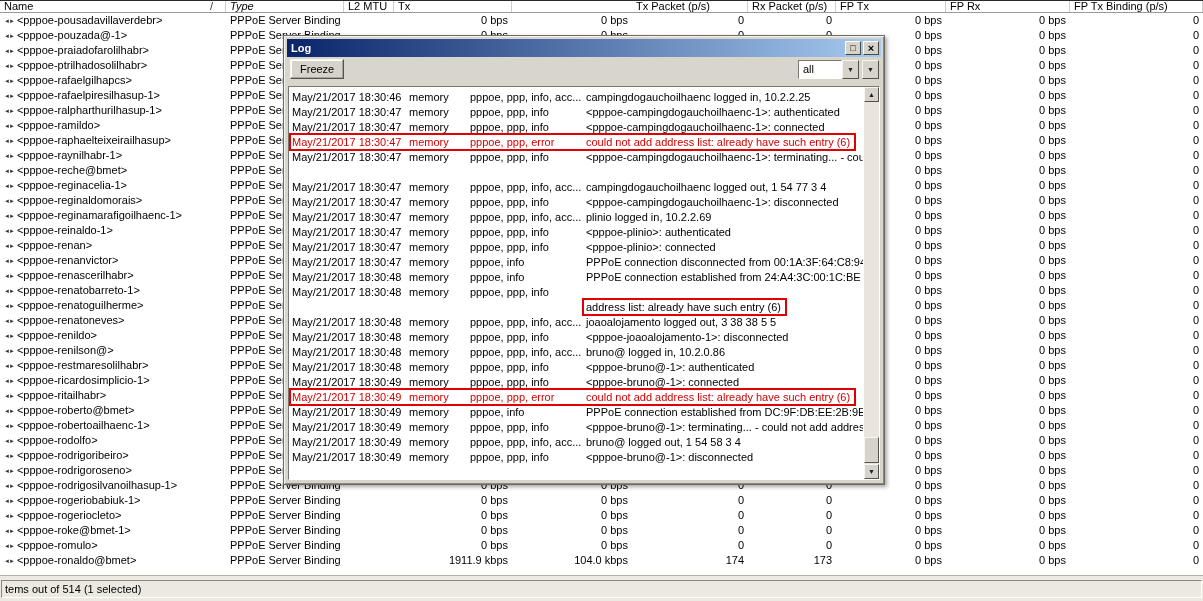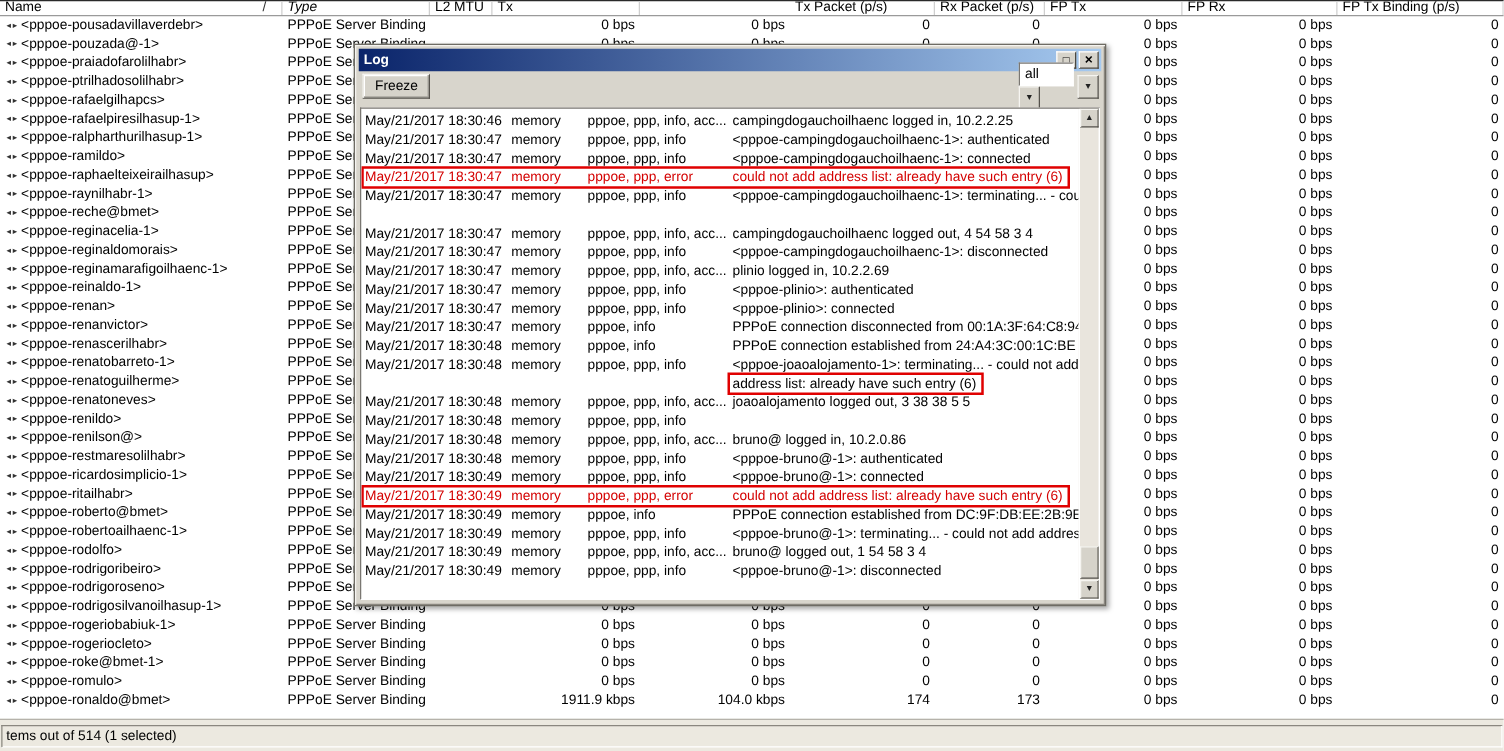--- a/index.html
+++ b/index.html
@@ -34,21 +34,21 @@
               padding:0 2px 0 4px; background:linear-gradient(90deg,#0a246a,#a6caf0); }
   .tbtns { margin-left:auto; display:flex; gap:2px; }
   .tb-btn { width:16px; height:14px; background:#d6d3ca; border:1px solid;
             border-color:#ffffff #4a4741 #4a4741 #ffffff; font-size:9px; line-height:12px;
             text-align:center; color:#000; font-weight:normal; cursor:default; }
   .tb-btn.close-b { font-size:11px; font-weight:bold; }
   .toolbar { height:25px; display:flex; align-items:center; padding:2px 2px 3px 3px; }
   .btn { height:20px; padding:0 9px; font-family:inherit; font-size:11px; background:#d6d3ca;
          border:1px solid; border-color:#f6f5f1 #55524c #55524c #f6f5f1;
          box-shadow:inset -1px -1px 0 #a8a59d, inset 1px 1px 0 #ffffff; }
-  .combo { margin-left:auto; display:flex;flex-direction:column; }
+  .combo { margin-left:auto; display:flex; }
   .combo-field { width:44px; height:19px; background:#fff; border:1px solid;
                  border-color:#7a7772 #ffffff #ffffff #7a7772; padding:2px 4px; line-height:13px; }
   .combo-arrow { width:17px; height:19px; background:#d6d3ca; border:1px solid;
                  border-color:#f6f5f1 #55524c #55524c #f6f5f1; font-size:7px; line-height:17px;
                  text-align:center; color:#222; }
   .standalone { margin-left:3px; }
 
   .log-content { position:absolute; left:4px; right:4px; top:50px; bottom:4px; background:#fff;
                  border:1px solid; border-color:#7a7772 #ffffff #ffffff #7a7772; overflow:hidden; }
   .log-rows { position:absolute; left:0; top:0; right:16px; bottom:0; overflow:hidden; padding:3px 0 0 3px; }
@@ -589,21 +589,21 @@
             </div></div>
           <div class="logrow"><div class="rowwrap">
               <span class="lr-time"></span>
               <span class="lr-buf"></span>
               <span class="lr-top"></span>
             </div></div>
           <div class="logrow"><div class="rowwrap">
               <span class="lr-time">May/21/2017 18:30:47</span>
               <span class="lr-buf">memory</span>
               <span class="lr-top">pppoe, ppp, info, acc...</span>
-              <span class="lr-msg">campingdogauchoilhaenc logged out, 4 54 58 3 4</span>
+              <span class="lr-msg">campingdogauchoilhaenc logged out, 1 54 77 3 4</span>
             </div></div>
           <div class="logrow"><div class="rowwrap">
               <span class="lr-time">May/21/2017 18:30:47</span>
               <span class="lr-buf">memory</span>
               <span class="lr-top">pppoe, ppp, info</span>
               <span class="lr-msg">&lt;pppoe-campingdogauchoilhaenc-1&gt;: disconnected</span>
             </div></div>
           <div class="logrow"><div class="rowwrap">
               <span class="lr-time">May/21/2017 18:30:47</span>
               <span class="lr-buf">memory</span>
@@ -631,38 +631,38 @@
           <div class="logrow"><div class="rowwrap">
               <span class="lr-time">May/21/2017 18:30:48</span>
               <span class="lr-buf">memory</span>
               <span class="lr-top">pppoe, info</span>
               <span class="lr-msg">PPPoE connection established from 24:A4:3C:00:1C:BE</span>
             </div></div>
           <div class="logrow"><div class="rowwrap">
               <span class="lr-time">May/21/2017 18:30:48</span>
               <span class="lr-buf">memory</span>
               <span class="lr-top">pppoe, ppp, info</span>
-              <span class="lr-msg">&lt;pppoe-joaoalojamento-1&gt;: terminating... - could not add</span>
             </div></div>
           <div class="logrow"><div class="rowwrap">
               <span class="lr-time"></span>
               <span class="lr-buf"></span>
               <span class="lr-top"></span>
               <span class="lr-msg">address list: already have such entry (6)<span class="ann ann-msg"></span></span>
             </div></div>
           <div class="logrow"><div class="rowwrap">
               <span class="lr-time">May/21/2017 18:30:48</span>
               <span class="lr-buf">memory</span>
               <span class="lr-top">pppoe, ppp, info, acc...</span>
               <span class="lr-msg">joaoalojamento logged out, 3 38 38 5 5</span>
             </div></div>
           <div class="logrow"><div class="rowwrap">
               <span class="lr-time">May/21/2017 18:30:48</span>
               <span class="lr-buf">memory</span>
               <span class="lr-top">pppoe, ppp, info</span>
+              <span class="lr-msg">&lt;pppoe-joaoalojamento-1&gt;: disconnected</span>
             </div></div>
           <div class="logrow"><div class="rowwrap">
               <span class="lr-time">May/21/2017 18:30:48</span>
               <span class="lr-buf">memory</span>
               <span class="lr-top">pppoe, ppp, info, acc...</span>
               <span class="lr-msg">bruno@ logged in, 10.2.0.86</span>
             </div></div>
           <div class="logrow"><div class="rowwrap">
               <span class="lr-time">May/21/2017 18:30:48</span>
               <span class="lr-buf">memory</span>

